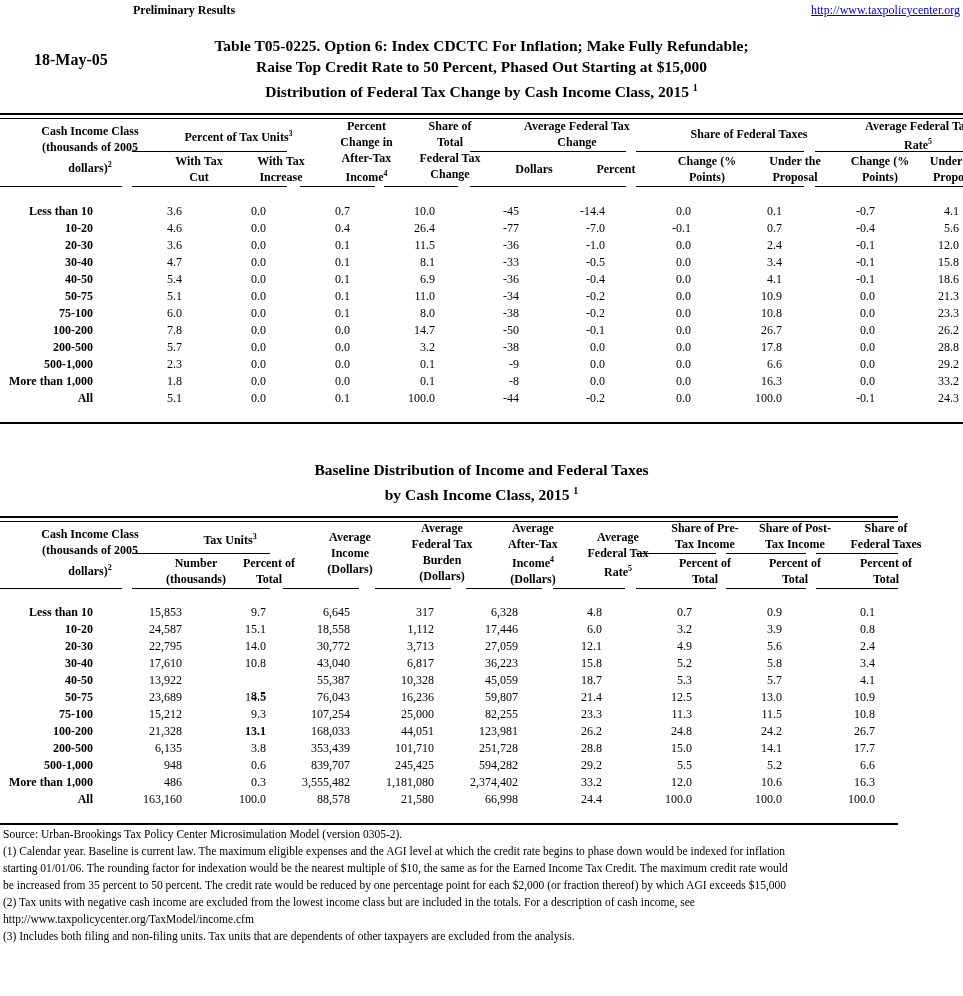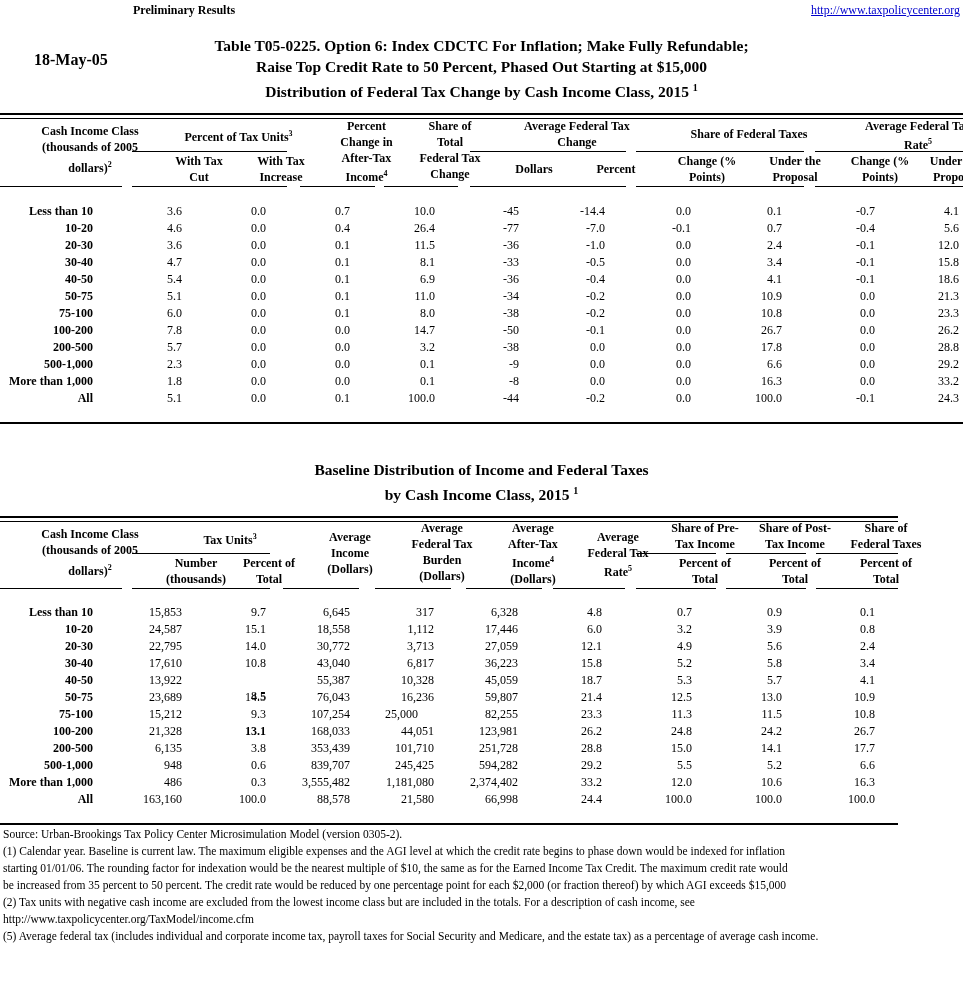--- a/index.html
+++ b/index.html
@@ -427,21 +427,21 @@
         <span style="right: 361px;">21.4</span>
         <span style="right: 271px;">12.5</span>
         <span style="right: 181px;">13.0</span>
         <span style="right: 88px;">10.9</span>
       </div>
       <div class="row" style="top: 706px;">
         <span class="lbl" style="right: 870px;">75-100</span>
         <span style="right: 781px;">15,212</span>
         <span style="right: 697px;">9.3</span>
         <span style="right: 613px; text-align: right;">107,254</span>
-        <span style="right: 545px;">25,000</span>
+        <span style="right: 529px;">25,000</span>
         <span style="right: 445px;">82,255</span>
         <span style="right: 361px;">23.3</span>
         <span style="right: 271px;">11.3</span>
         <span style="right: 181px;">11.5</span>
         <span style="right: 88px;">10.8</span>
       </div>
       <div class="row" style="top: 723px;">
         <span class="lbl" style="right: 870px;">100-200</span>
         <span style="right: 781px;">21,328</span>
         <span style="right: 697px; font-weight: bold;">13.1</span>
@@ -505,14 +505,14 @@
   <div class="hline" style="left:0;top:823px;width:898px"></div>
 </div>
 
 <div class="notes" id="notes">
     <div>Source: Urban-Brookings Tax Policy Center Microsimulation Model (version 0305-2).</div>
     <div>(1) Calendar year. Baseline is current law. The maximum eligible expenses and the AGI level at which the credit rate begins to phase down would be indexed for inflation</div>
     <div>starting 01/01/06.  The rounding factor for indexation would be the nearest multiple of $10, the same as for the Earned Income Tax Credit. The maximum credit rate would</div>
     <div>be increased from 35 percent to 50 percent. The credit rate would be reduced by one percentage point for each $2,000 (or fraction thereof) by which AGI exceeds $15,000</div>
     <div>(2) Tax units with negative cash income are excluded from the lowest income class but are included in the totals. For a description of cash income, see</div>
     <div>http://www.taxpolicycenter.org/TaxModel/income.cfm</div>
-    <div>(5) Average federal tax (includes individual and corporate income tax, payroll taxes for Social Security and Medicare, and the estate tax) as a percentage of average cash income.</div>
+    <div>(3) Includes both filing and non-filing units.  Tax units that are dependents of other taxpayers are excluded from the analysis.</div>
   </div>
 
 </body></html>

